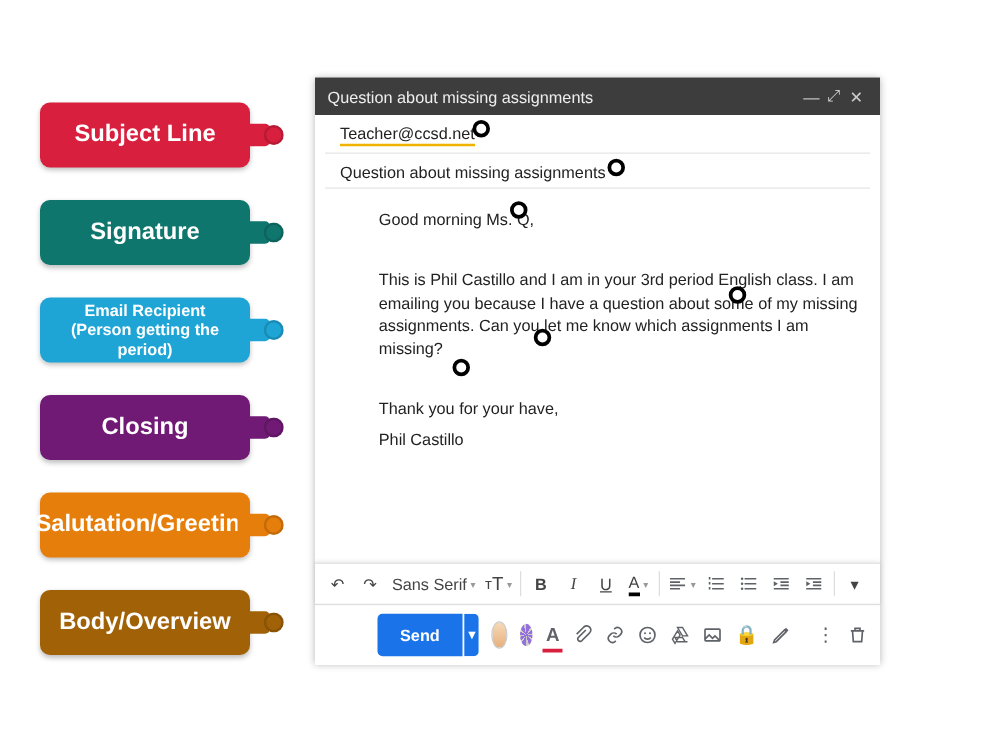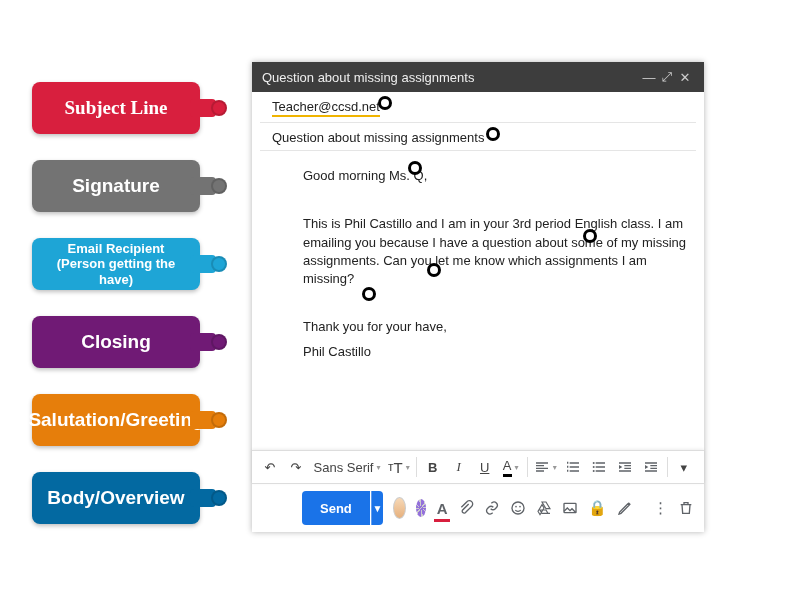--- a/index.html
+++ b/index.html
@@ -3,26 +3,26 @@
 <meta charset="utf-8">
 <style>
   * { box-sizing: border-box; margin: 0; padding: 0; }
   body { width: 800px; height: 600px; font-family: Arial, sans-serif; background: #fff; position: relative; }
 
   .labels-col { position: absolute; left: 32px; top: 82px; width: 170px; }
   .label-piece { position: relative; width: 168px; height: 52px; margin-bottom: 26px; border-radius: 8px; display:flex; align-items:center; justify-content:center; text-align:center; color:#fff; font-weight:700; font-size:19px; box-shadow:0 2px 4px rgba(0,0,0,.25); }
   .label-piece.threeline { font-size:13px; line-height:1.2; padding:0 10px; }
   .label-piece .tab { position:absolute; right:-16px; top:50%; transform:translateY(-50%); width:26px; height:18px; border-radius:4px; background:inherit; }
   .label-piece .dot { position:absolute; right:-27px; top:50%; transform:translateY(-50%); width:16px; height:16px; border-radius:50%; background:inherit; border:2px solid rgba(0,0,0,0.15); }
-  .red { background:#d81f3e;font-family:Liberation Serif, serif; }
-  .blue { background:#737373; }
+  .red { background:#d81f3e; }
+  .blue { background:#0f766e; }
   .cyan { background:#1ea5d6; }
   .magenta { background:#701a75; }
   .orange { background:#e67e0b; }
-  .green { background:#0369a1; }
+  .green { background:#a16207; }
 
   .compose { position:absolute; left:252px; top:62px; width:452px; height:470px; box-shadow:0 0 6px rgba(0,0,0,.3); background:#fff; display:flex; flex-direction:column; }
   .compose-header { background:#3d3d3d; color:#eee; height:30px; display:flex; align-items:center; padding:0 10px; font-size:13px; }
   .compose-header .title { flex:1; }
   .compose-header .wctl { width:18px; text-align:center; color:#ccc; font-size:13px; cursor:pointer; }
 
   .field-row { padding:7px 12px 5px; font-size:13px; color:#222; border-bottom:1px solid #e5e5e5; margin:0 8px; position:relative; }
   .recipient-line { display:inline-block; border-bottom:2px solid #f0b400; padding-bottom:1px; }
 
   .body-area { flex:1; padding:10px 14px; font-size:13px; color:#222; line-height:1.4; position:relative;margin-left:37px; }
@@ -57,21 +57,21 @@
     <span>Subject Line</span>
     <div class="tab red"></div>
     <div class="dot red"></div>
   </div>
   <div class="label-piece blue">
     <span>Signature</span>
     <div class="tab blue"></div>
     <div class="dot blue"></div>
   </div>
   <div class="label-piece cyan threeline">
-    <span>Email Recipient (Person getting the have)</span>
+    <span>Email Recipient (Person getting the period)</span>
     <div class="tab cyan"></div>
     <div class="dot cyan"></div>
   </div>
   <div class="label-piece magenta">
     <span>Closing</span>
     <div class="tab magenta"></div>
     <div class="dot magenta"></div>
   </div>
   <div class="label-piece orange">
     <span>Salutation/Greeting</span>

